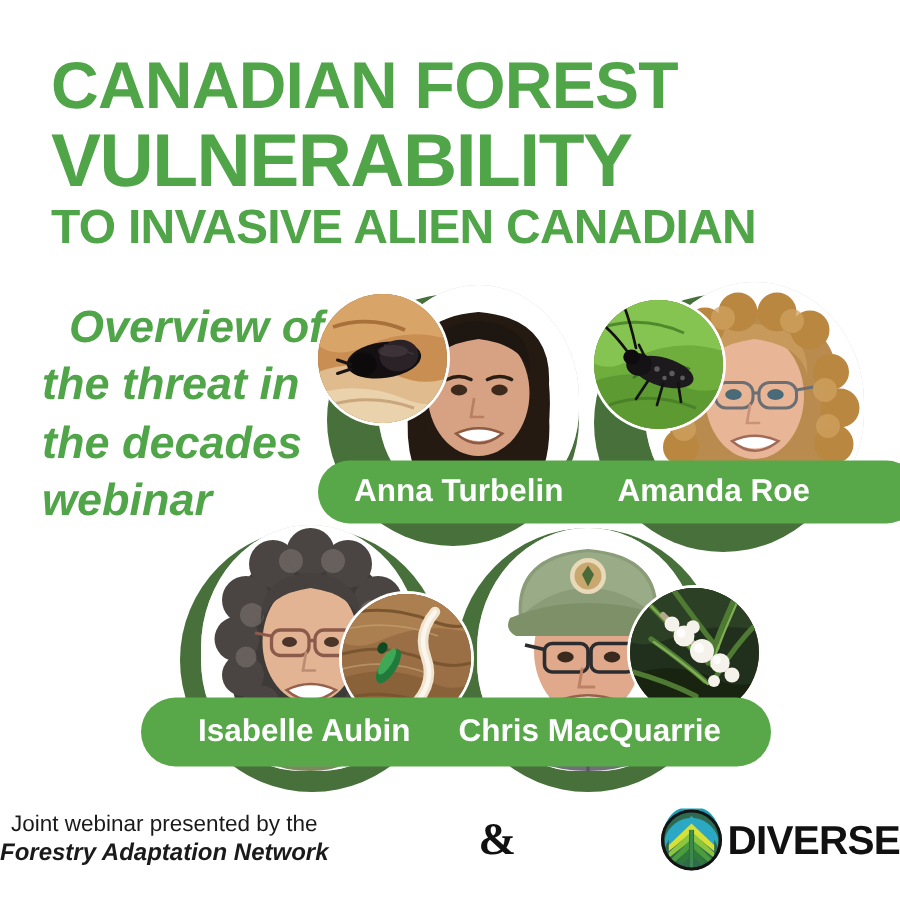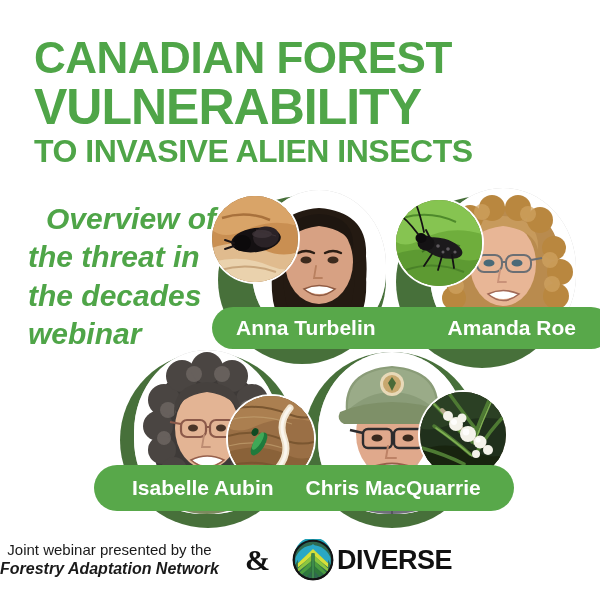--- a/index.html
+++ b/index.html
@@ -96,42 +96,42 @@
   }
 
   #banner-top {
     left: 212px;
     top: 307px;
     width: 400px;
     height: 42px;
     border-radius: 21px;
   }
   #banner-top .nm-1 { margin-left: 24px; }
-  #banner-top .nm-2 { margin-left: 72px; }
+  #banner-top .nm-2 { margin-left: 36px; }
 
   #banner-bottom {
     left: 94px;
     top: 465px;
     width: 420px;
     height: 46px;
     border-radius: 23px;
   }
   #banner-bottom .nm-1 { margin-left: 38px; }
   #banner-bottom .nm-2 { margin-left: 32px; }
 
   
   .footer {
     position: absolute;
     left: 0;
     top: 525px;
     width: 600px;
     height: 70px;
     display: flex;
     align-items: center;
-    justify-content: flex-start;
+    justify-content: space-between;
   }
   .footer-credit {
     text-align: center;
     color: #1a1a1a;
     font-family: "Liberation Sans", sans-serif;
     line-height: 1.25;
   }
   .footer-credit .cl1 { font-size: 15px; font-weight: 400; }
   .footer-credit .cl2 { font-size: 16px; font-weight: 700; font-style: italic; }
 
@@ -158,21 +158,21 @@
   }
 </style>
 </head>
 <body>
 
 <div id="poster">
 
   <div class="title-block">
     <div class="title-line title-l1">CANADIAN FOREST</div>
     <div class="title-line title-l2">VULNERABILITY</div>
-    <div class="title-line title-l3">TO INVASIVE ALIEN INSECTS</div>
+    <div class="title-line title-l3">TO INVASIVE ALIEN CANADIAN</div>
   </div>
 
   <div class="subtitle">
     <div class="ln1">Overview of</div>
     <div>the threat in</div>
     <div>the decades</div>
     <div>webinar</div>
   </div>
 
   <div class="circle-blob" style="left:218px; top:196px; width:168px; height:168px;"></div>

